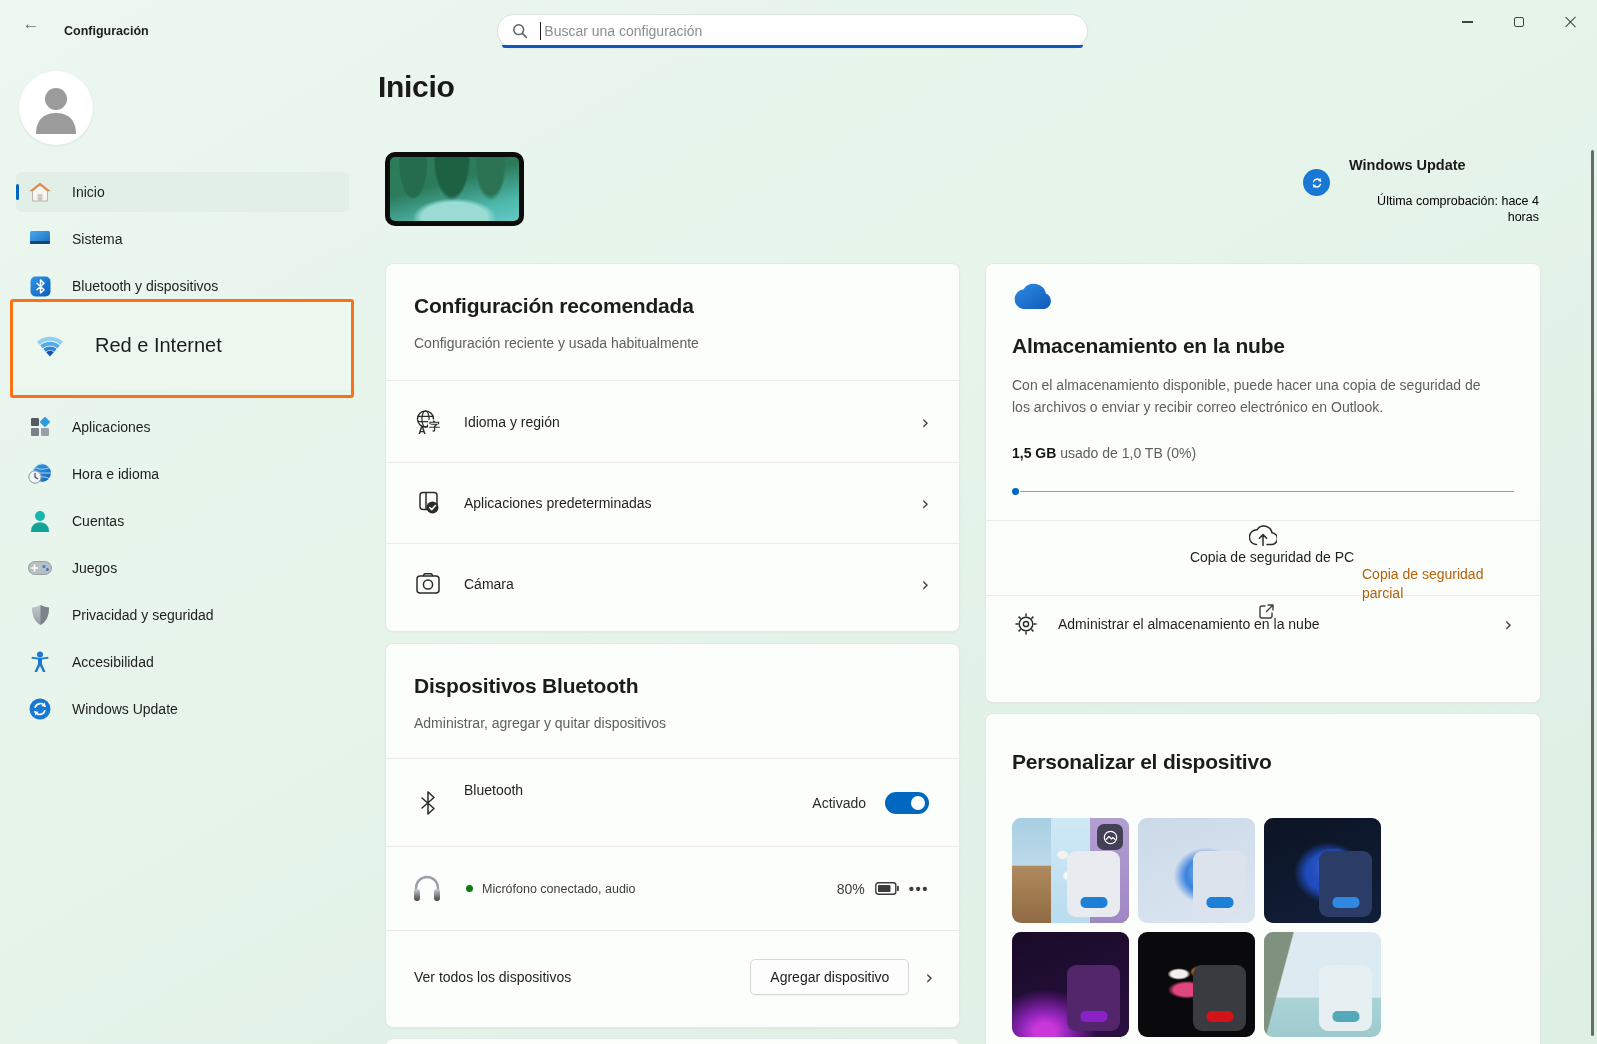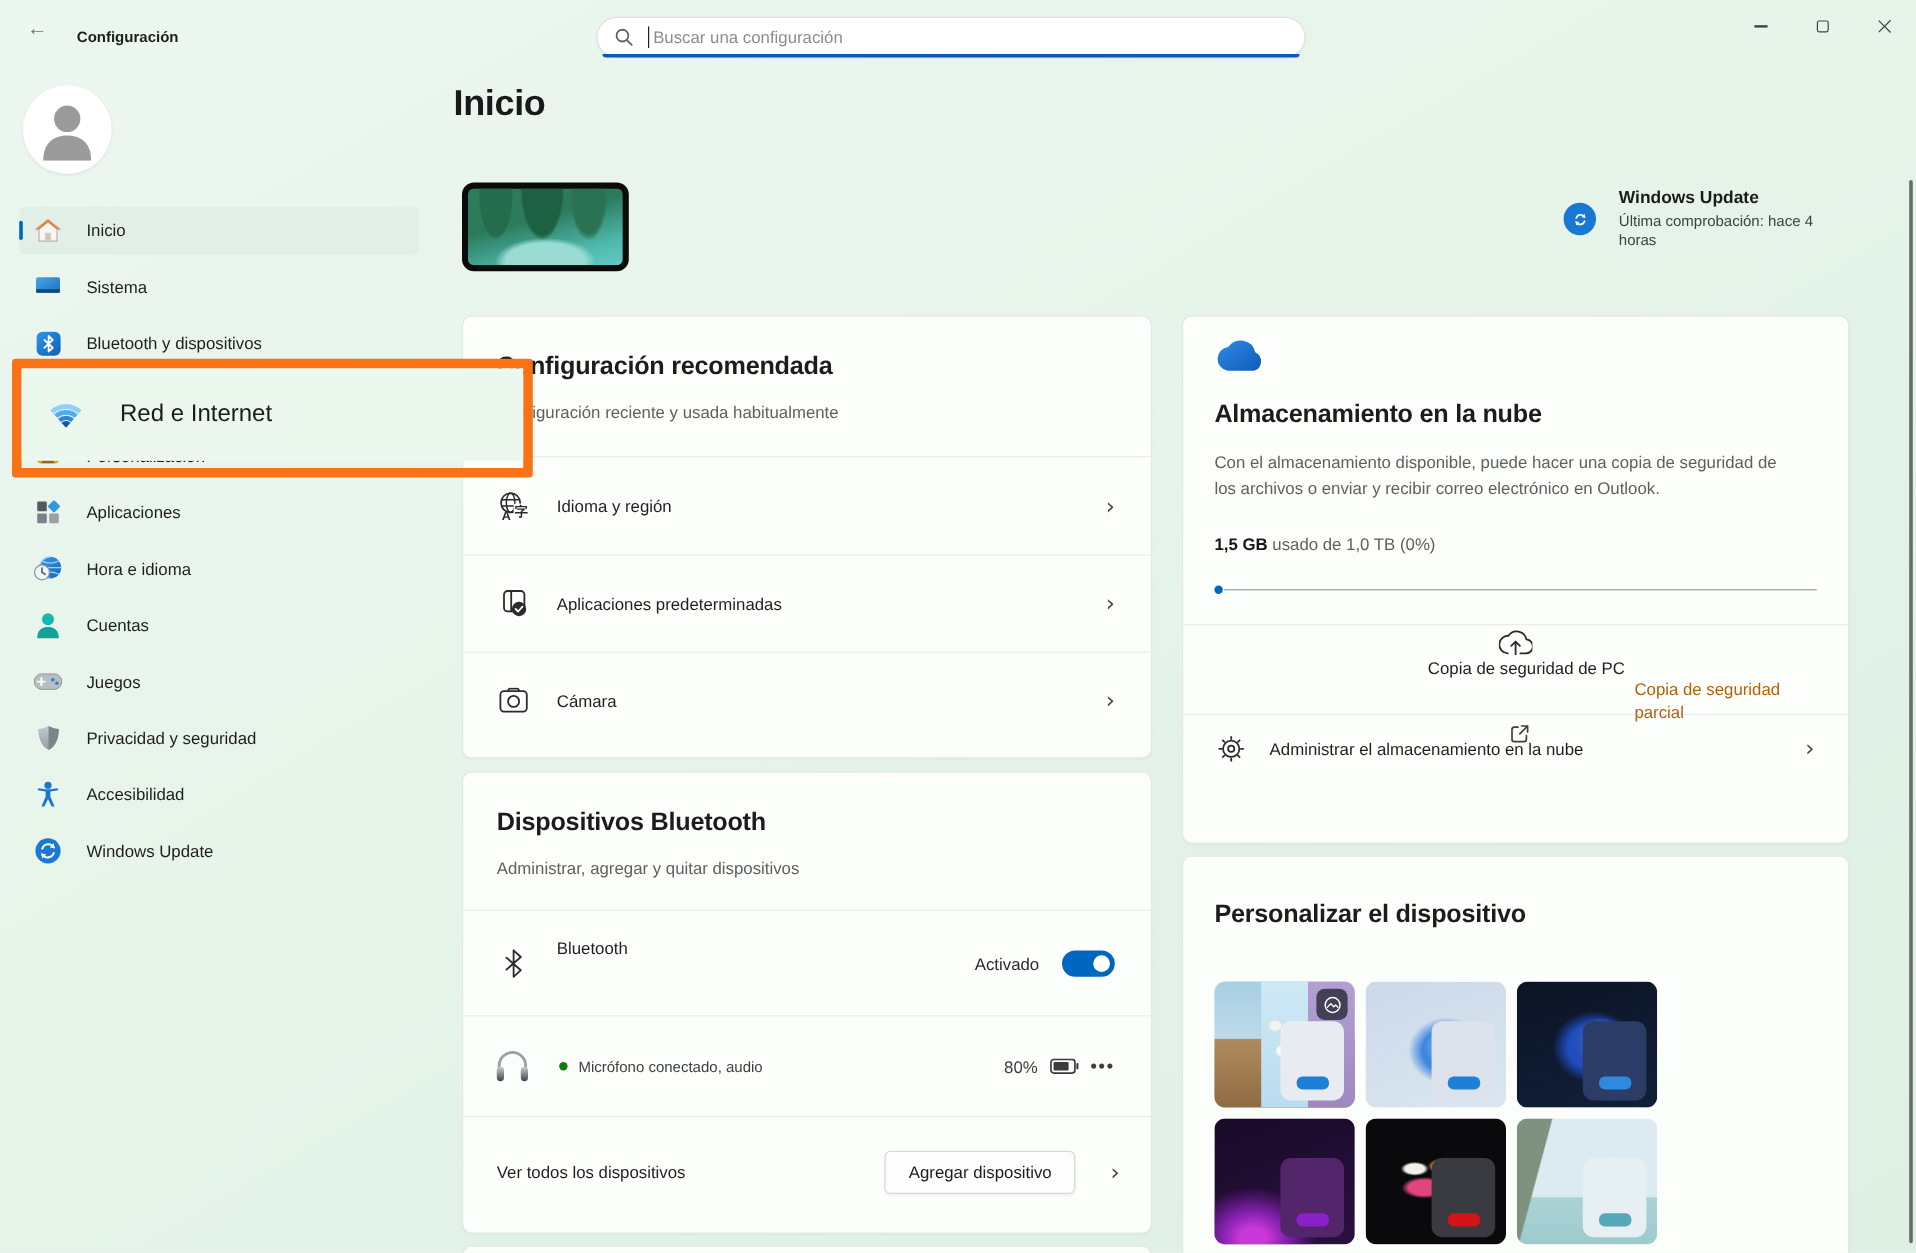--- a/index.html
+++ b/index.html
@@ -43,22 +43,22 @@
   .nav { position:absolute; left:16px; top:172px; width:333px; }
   .nav-item { position:relative; height:40px; margin-bottom:7px; border-radius:5px;
     display:flex; align-items:center; padding-left:12px; font-size:14px; color:#1e1e1e; }
   .nav-item.sel { background:#e2efe6; }
   .nav-item.sel:before { content:""; position:absolute; left:0; top:12px; width:3px; height:16px;
     border-radius:2px; background:#0067c0; }
   .nav-ico { width:24px; height:24px; margin-right:20px; flex:none; display:flex;
     align-items:center; justify-content:center; }
 
   
-  .annot { position:absolute; left:10px; top:299px; width:434px; height:99px;
-    border:8px solid #f97316; border-radius:3px; z-index:40;text-decoration:underline; }
+  .annot { position:absolute; left:10px; top:299px; width:344px; height:99px;
+    border:3px solid #f97316; border-radius:3px; z-index:40;text-decoration:underline; }
   .annot-fill { position:absolute; left:0; right:0; top:0; bottom:6px; background:#ecf7ee; }
   .annot-inner { position:absolute; left:0; top:0; right:0; bottom:6px;
     display:flex; align-items:center; padding-left:22px; }
   .annot-label { font-size:20px; font-weight:400; color:#1c1c1c; margin-left:30px; }
 
   
   .page-title { position:absolute; left:378px; top:70px; font-size:30px; font-weight:700;
     letter-spacing:-.3px; color:#191919; }
   .device-preview { position:absolute; left:385px; top:152px; width:139px; height:74px;
     background:#0b0b0b; border-radius:10px; padding:5px; }
@@ -68,21 +68,21 @@
       radial-gradient(30px 70px at 48% 0%, #1d6143 0 55%, transparent 62%),
       radial-gradient(26px 60px at 78% 12%, #2a7251 0 50%, transparent 60%),
       radial-gradient(60px 28px at 50% 95%, #9adbd4 0 55%, transparent 70%),
       linear-gradient(165deg,#2e7d58 0%,#2b7a5b 40%,#4fb9ae 78%,#63c9c4 100%); }
 
   .update-blurb { position:absolute; left:1303px; top:157px; width:240px; display:flex; }
   .update-ico { width:27px; height:27px; border-radius:50%; background:#1878d4; flex:none;
     margin-top:12px; display:flex; align-items:center; justify-content:center; }
   .update-txt { margin-left:19px; }
   .update-title { font-size:14.5px; font-weight:700; color:#1a1a1a; }
-  .update-sub { font-size:12.5px; color:#404040; margin-top:3px; width:190px; line-height:16px; }
+  .update-sub { font-size:12.5px; color:#000000; margin-top:20px; width:190px; line-height:16px;text-align:right; }
 
   
   .card { position:absolute; background:#fcfefc; border:1px solid #e4e9e5; border-radius:8px;
     box-shadow:0 1px 2px rgba(0,0,0,.035); }
   .card-head { padding:30px 28px 0 28px; }
   .card-title { font-size:21px; font-weight:700; color:#1c1c1c; letter-spacing:-.2px; }
   .card-sub { font-size:14px; color:#5d615e; margin-top:17px; }
   .sep { height:1px; background:#e9ede9; }
   .s-row { display:flex; align-items:center; padding:0 30px 0 28px; position:relative; }
   .s-ico { width:28px; height:28px; flex:none; display:flex; align-items:center; justify-content:center; }
@@ -457,21 +457,21 @@
           <rect x="3" y="3" width="12.5" height="7" rx="1" fill="#3b3b3b"></rect>
           <rect x="22" y="3.8" width="1.8" height="5.4" rx="0.9" fill="#3b3b3b"></rect>
         </svg>
       </span>
       <span class="dots">•••</span>
     </span>
   </div>
   <div class="sep"></div>
   <div class="s-row" style="height:92px; padding-right:26px;">
     <span class="s-label" style="margin-left:0;">Ver todos los dispositivos</span>
-    <span style="margin-left:auto; display:flex; align-items:center; gap:29px;">
+    <span style="margin-left:auto; display:flex; align-items:center; gap:16px;">
       <button class="btn">Agregar dispositivo</button>
       <span class="chev" style="margin-left:0;">›</span>
     </span>
   </div>
 </div>
 
 <div class="card" style="left:385px; top:1038px; width:575px; height:10px; border-radius:8px 8px 0 0;"></div>
 
 <div class="card" style="left:985px; top:263px; width:556px; height:440px;">
   <div style="padding:18px 26px 0 26px;">

